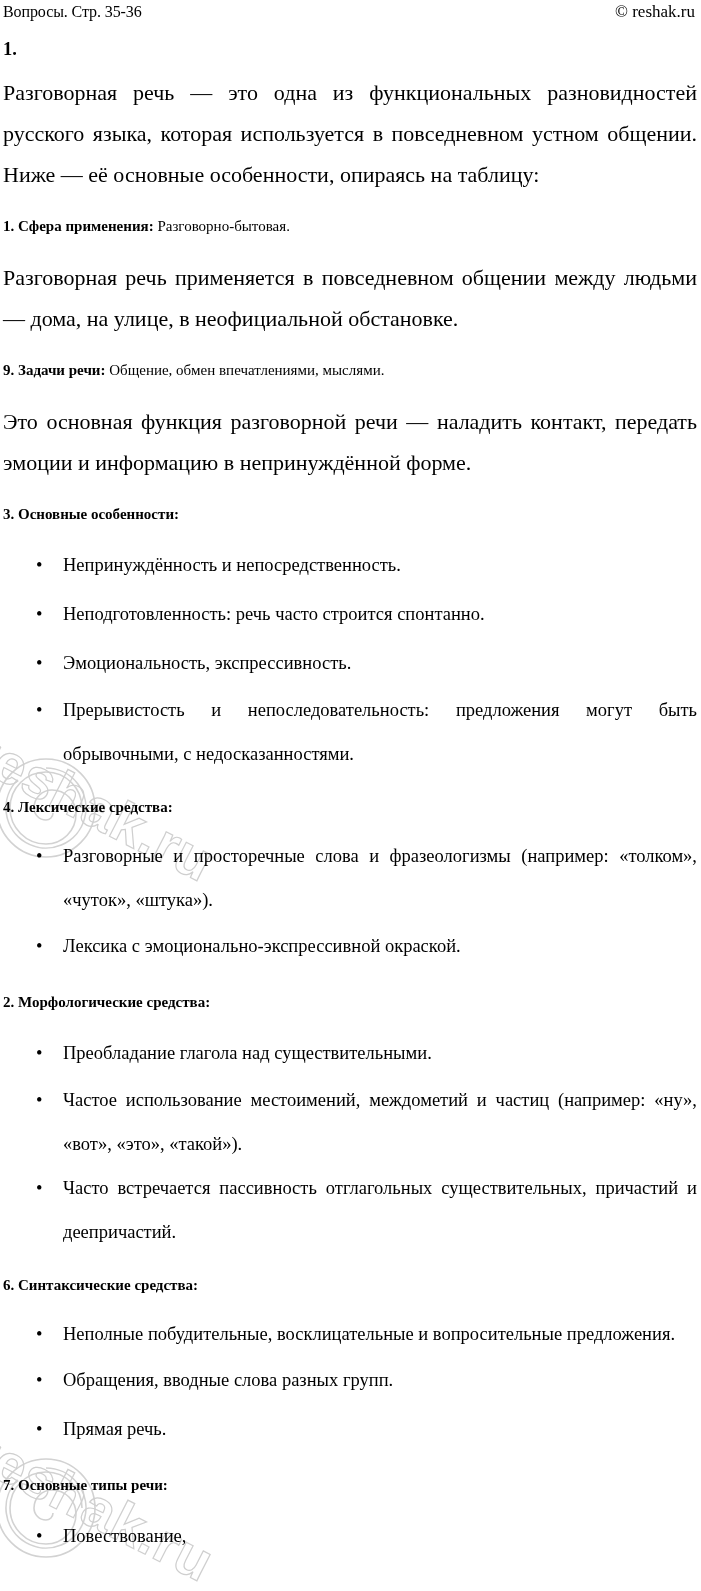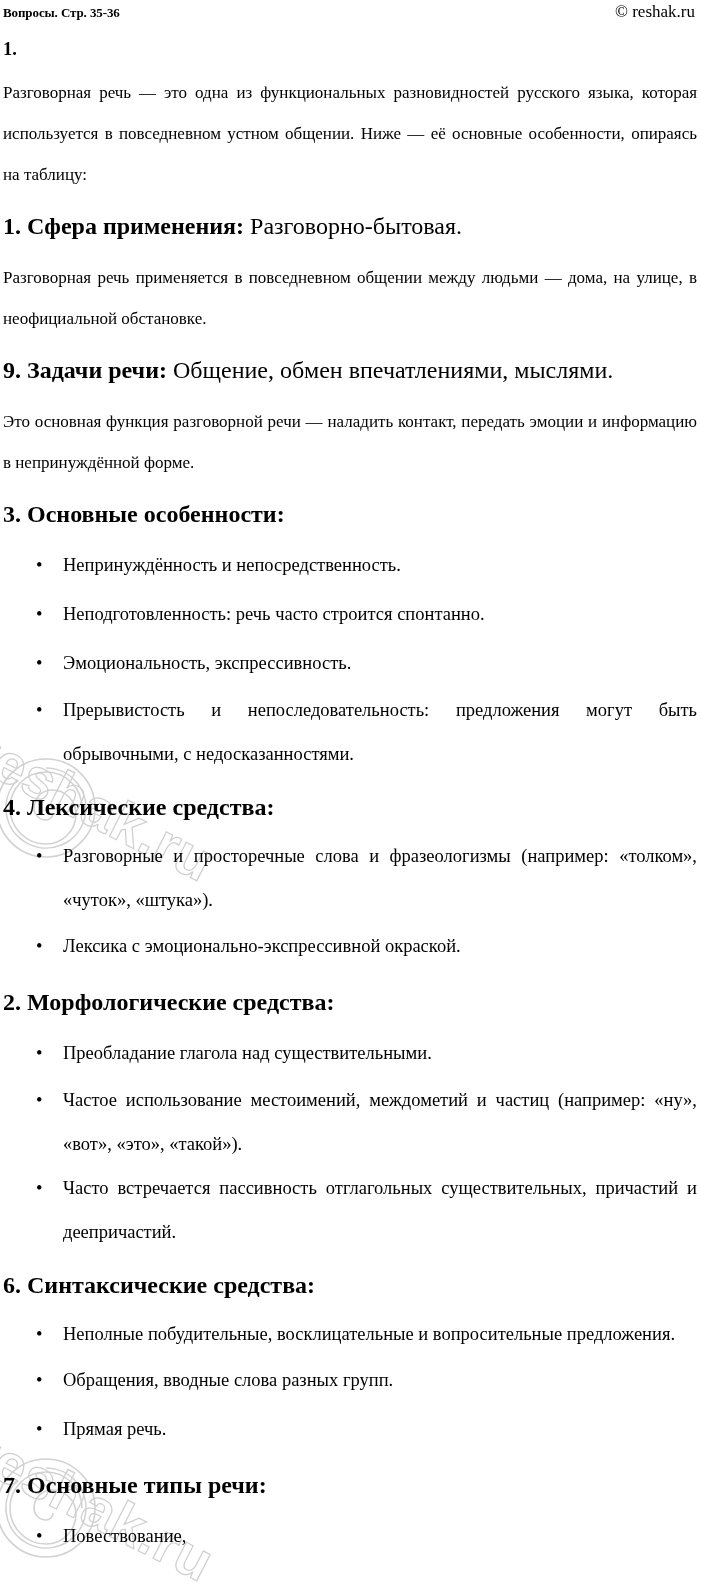--- a/index.html
+++ b/index.html
@@ -26,22 +26,22 @@
   
   .header {
     display: flex;
     align-items: baseline;
     justify-content: space-between;
     padding-top: 1px;
     height: 24px;
     box-sizing: border-box;
   }
   .header-title {
-    font-weight: bold;
-    font-size: 13px;
+    font-weight: normal;
+    font-size: 16px;
     line-height: 22px;
     letter-spacing: -0.1px;
     white-space: nowrap;
   }
   .header-copyright {
     font-size: 17px;
     line-height: 22px;
     white-space: nowrap;
     padding-right: 2px;
     margin-left: 24px;
@@ -60,30 +60,30 @@
     line-height: 22px;
     margin: 14px 0 0 0;
   }
 
   p.para {
     margin: 0;
     padding: 0;
     text-align: justify;
     text-justify: inter-word;
     line-height: 41px;
-    font-size: 17px;
+    font-size: 22px;
     hyphens: none;
   }
   p.para.spaced-top { margin-top: 14px; }
   p.para.lead { margin-top: 12px; }
 
   .heading {
     margin: 14px 0 0 0;
     line-height: 34px;
-    font-size: 24px;
+    font-size: 15px;
     text-align: left;
   }
   .heading b { font-weight: bold; }
 
   ul.bullets {
     list-style: none;
     margin: 10px 0 0 0;
     padding: 0;
   }
   ul.bullets li {

